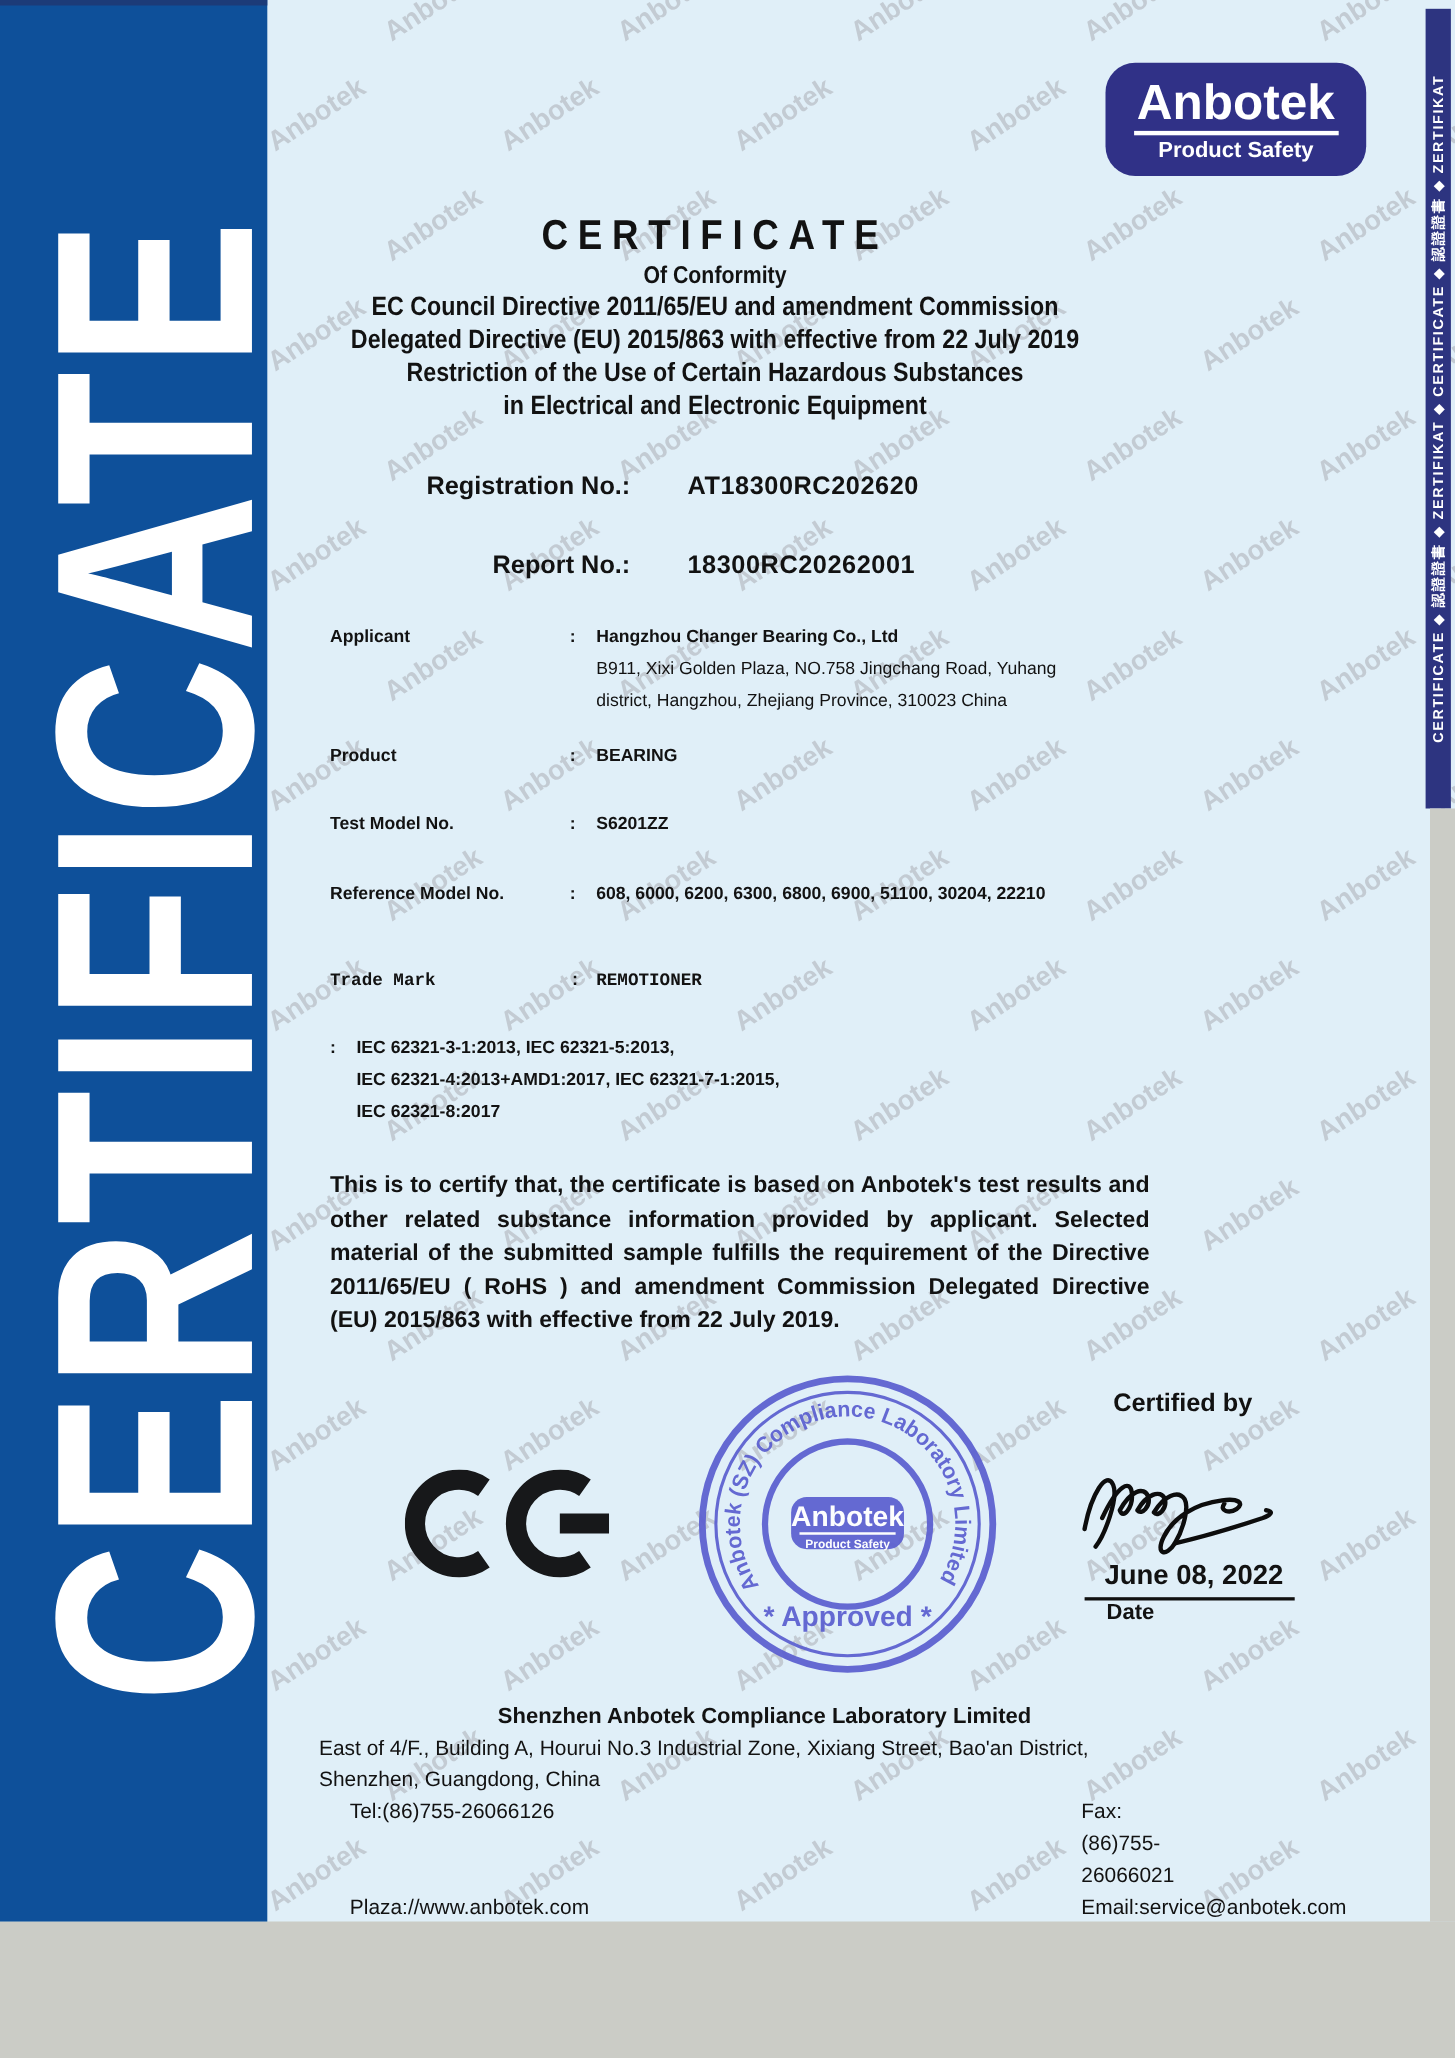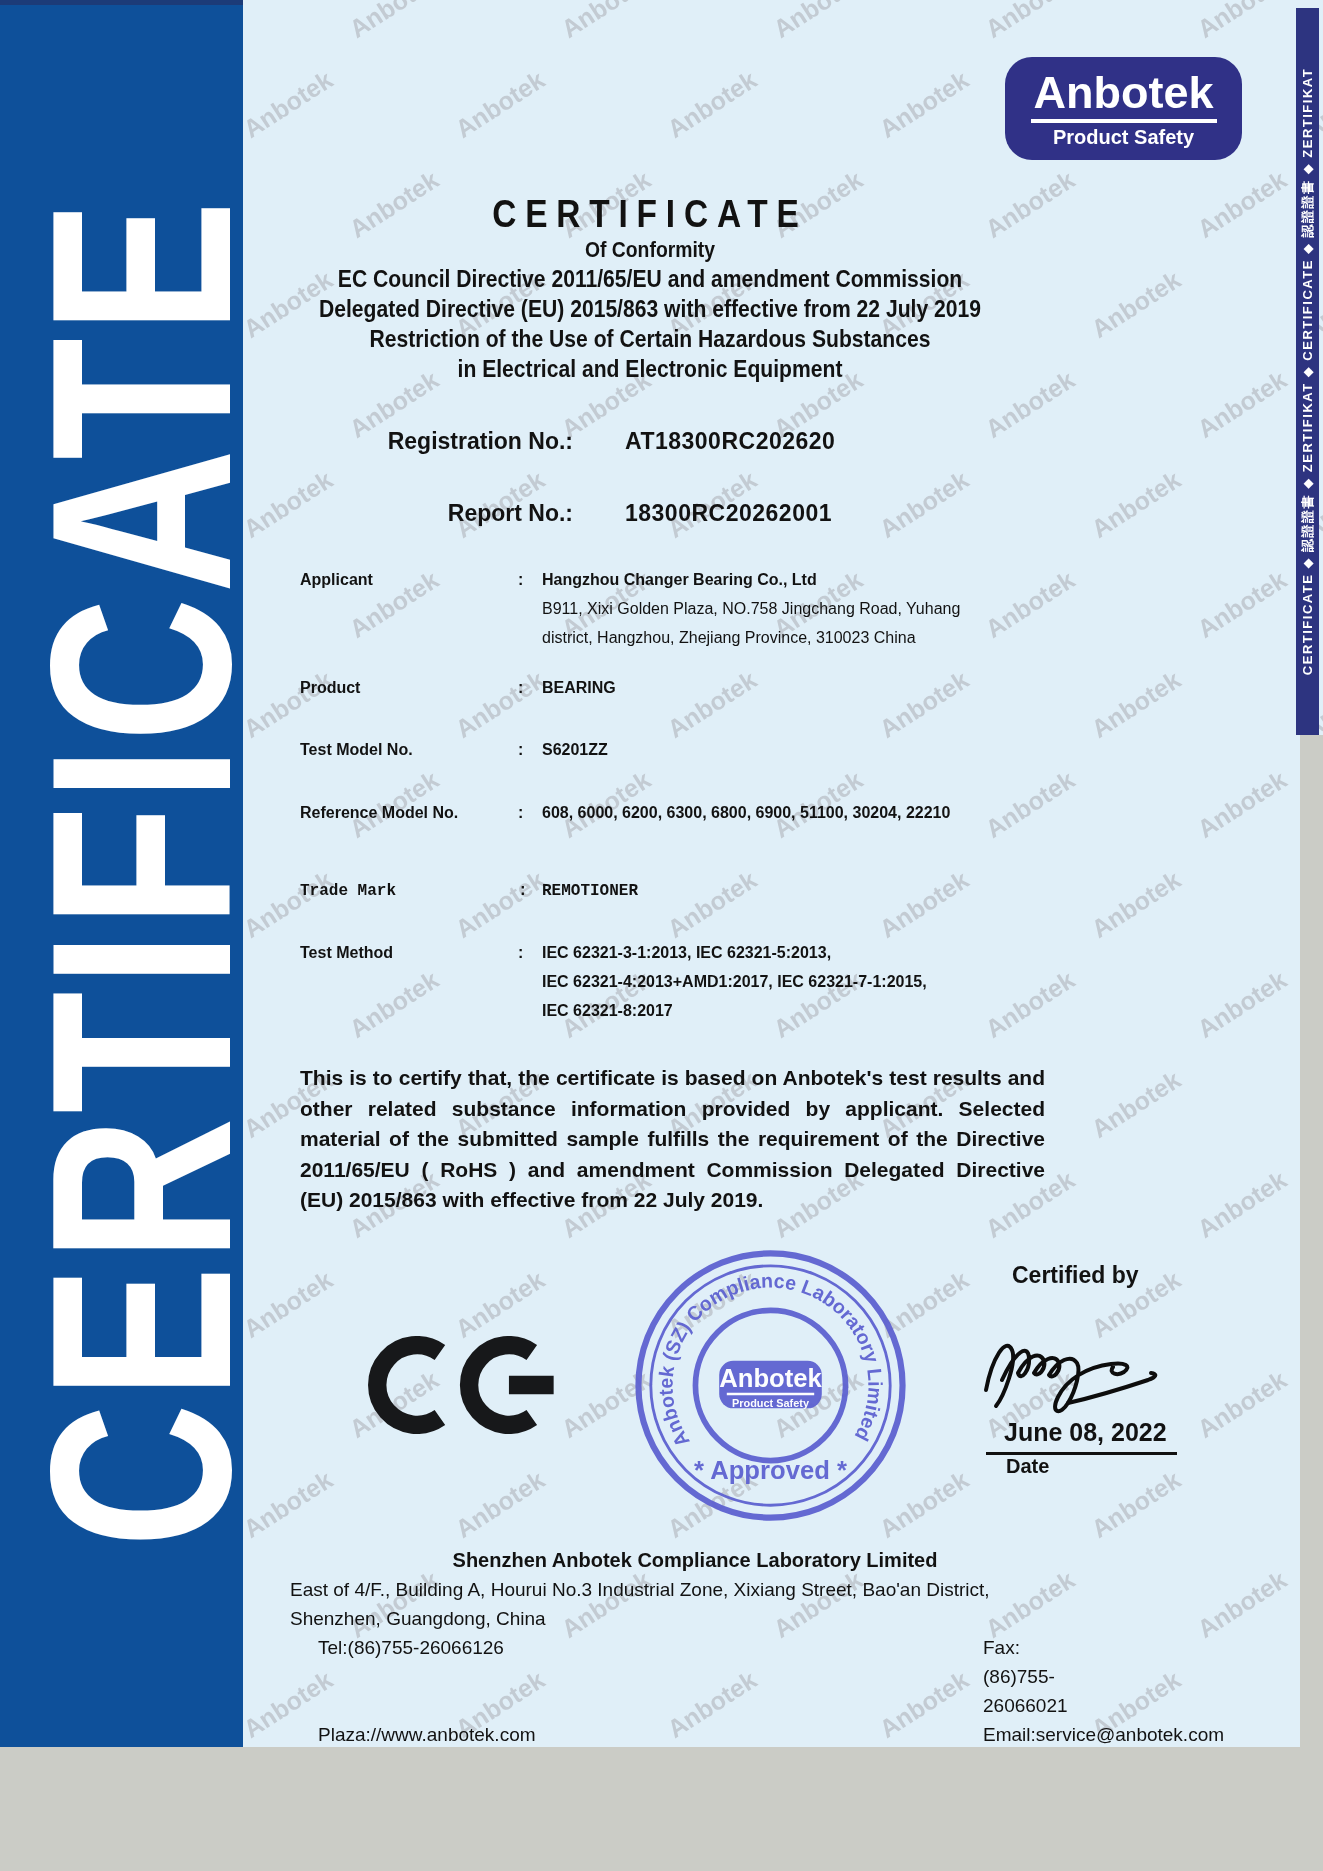--- a/index.html
+++ b/index.html
@@ -269,21 +269,20 @@
         </div>
       </div>
       <div class="frow" style="top: 877px; font-family: Liberation Mono, monospace;">
         <div class="flabel">Trade Mark</div>
         <div class="fcolon">:</div>
         <div class="fvalue">
           <div class="vbold">REMOTIONER</div>
         </div>
       </div>
       <div class="frow" style="top: 938px;">
-        <div class="flabel">Test Method</div>
         <div class="fcolon">:</div>
         <div class="fvalue">
           <div class="vbold">IEC 62321-3-1:2013, IEC 62321-5:2013,</div>
           <div class="vbold">IEC 62321-4:2013+AMD1:2017, IEC 62321-7-1:2015,</div>
           <div class="vbold">IEC 62321-8:2017</div>
         </div>
       </div>
     </div>
 
   <div class="statement">This is to certify that, the certificate is based on Anbotek's test results and other related substance information provided by applicant. Selected material of the submitted sample fulfills the requirement of the Directive 2011/65/EU ( RoHS ) and amendment Commission Delegated Directive (EU) 2015/863 with effective from 22 July 2019.</div>

